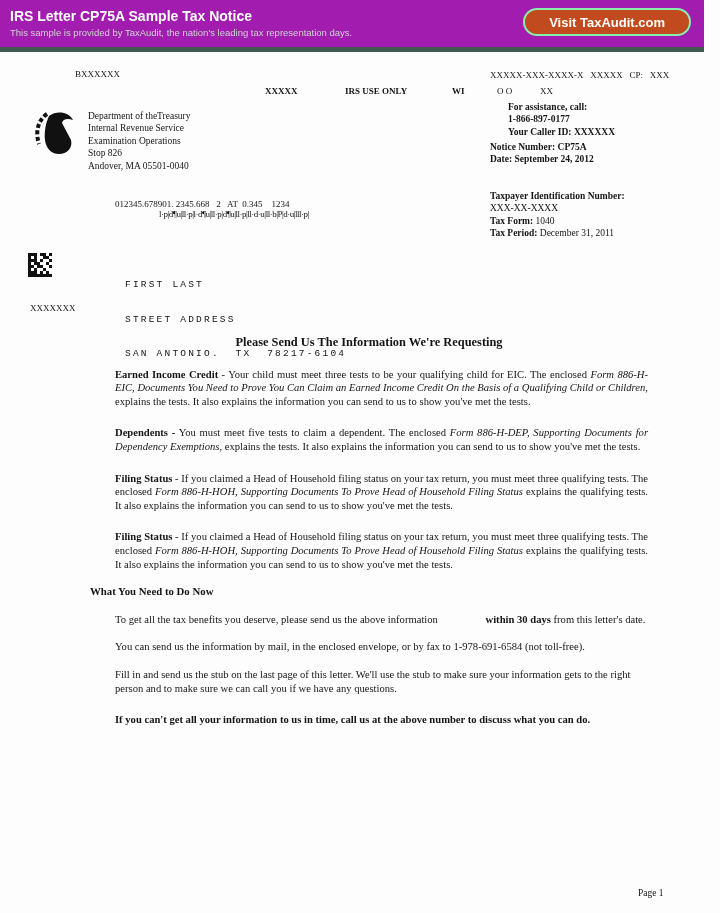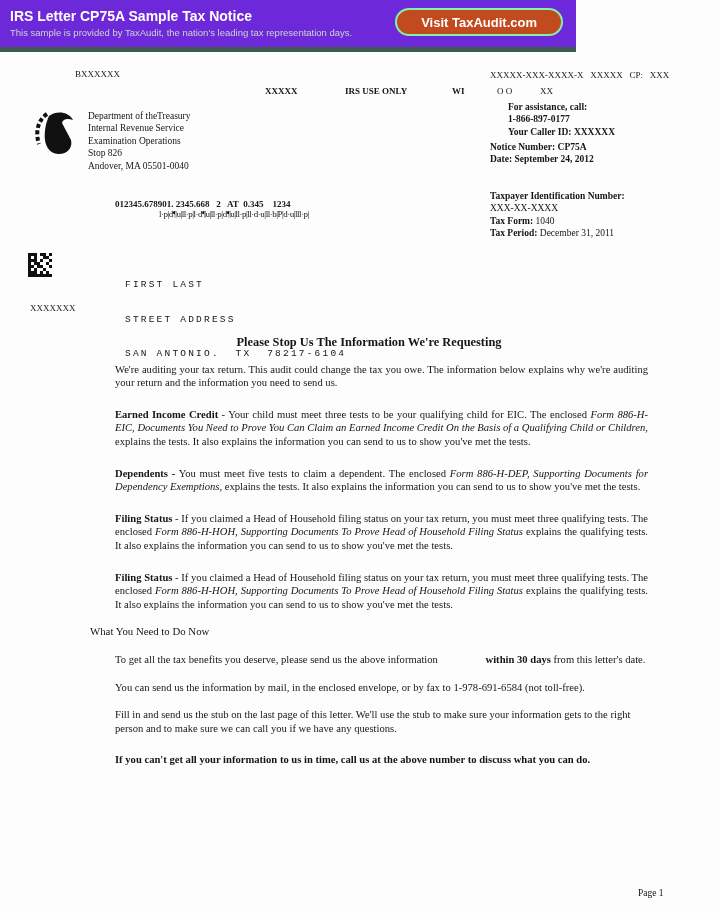--- a/index.html
+++ b/index.html
@@ -1,22 +1,22 @@
 <!DOCTYPE html>
 <html><head>
 <meta charset="utf-8">
 <style>
   html,body{margin:0;padding:0;}
   body{
     width:720px;height:913px;position:relative;background:#fdfdfd;
     font-family:"Liberation Serif", serif;color:#151515;overflow:hidden;
   }
   
-  .banner{position:absolute;top:0;left:0;width:576px;height:47px;
-    background:#6d28d9;border-bottom:5px solid #3f5a50;}
+  .banner{position:absolute;top:0;left:0;width:704px;height:47px;
+    background:#a21caf;border-bottom:5px solid #3f5a50;}
   .banner-title{position:absolute;left:10px;top:8px;color:#ffffff;
     font-family:"Liberation Sans", sans-serif;font-weight:bold;font-size:14px;}
   .banner-sub{position:absolute;left:10px;top:27px;color:#ccd6cf;
     font-family:"Liberation Sans", sans-serif;font-size:9.5px;}
   .visit-btn{position:absolute;right:13px;top:8px;height:28px;padding:0 24px;
     background:#c14b1e;border:2px solid #86efac;border-radius:16px;
     color:#ffffff;font-family:"Liberation Sans", sans-serif;font-weight:bold;
     font-size:13px;line-height:26px;box-sizing:border-box;cursor:pointer;}
   
   .abs{position:absolute;}
@@ -25,21 +25,21 @@
   .pre{white-space:pre;}
   .hdr-block{font-size:9.5px;line-height:12.4px;}
   .mono{font-family:"Liberation Mono","DejaVu Sans Mono",monospace;
     font-size:9.5px;line-height:11.5px;letter-spacing:2.2px;white-space:pre;}
   .barcode-glyphs{font-size:9px;letter-spacing:-0.5px;white-space:pre;}
   
   .content{position:absolute;left:90px;top:336px;width:558px;
     font-size:10.6px;line-height:13.6px;}
   .doc-title{text-align:center;font-weight:bold;font-size:12.4px;margin:0 0 6px 0;}
   .sec-head{margin:17px 0 0 0;font-size:10.8px;}
-  .sec-head.bold{font-weight:normal;}
+  .sec-head.bold{font-weight:bold;}
   .content p{margin:13px 0 0 25px;text-align:justify;}
   .content p.item{margin-top:18px;}
   .content p.act{margin-top:14px;text-align:left;}
   .content p.final{margin-top:18px;}
   .page-num{font-size:9.5px;}
 </style>
 </head>
 <body>
 
 <div class="banner">
@@ -80,21 +80,21 @@
   <div>For assistance, call:</div>
   <div>1-866-897-0177</div>
   <div>Your Caller ID: XXXXXX</div>
 </div>
 
 <div class="abs hdr-block b" style="left:490px;top:141px;">
   <div>Notice Number: CP75A</div>
   <div>Date: September 24, 2012</div>
 </div>
 
-<div class="abs small pre" style="left:115px;top:199px;font-weight:bold;">012345.678901. 2345.668   2   AT  0.345    1234</div>
+<div class="abs small pre" style="left:115px;top:199px;">012345.678901. 2345.668   2   AT  0.345    1234</div>
 <div class="abs barcode-glyphs" style="left:112px;top:209px;padding-left:47px;">l·p|d¶u|ll·p|l·d¶u|ll·p|d¶u|ll·p|ll·d·u|ll·b|P|d·u|lll·p|</div>
 
 <div class="abs hdr-block" style="left:490px;top:190px;">
   <div class="b">Taxpayer Identification Number:</div>
   <div>XXX-XX-XXXX</div>
   <div><span class="b">Tax Form:</span><span> 1040</span></div>
   <div><span class="b">Tax Period:</span><span> December 31, 2011</span></div>
 </div>
 
 <div class="abs" style="left:28px;top:253px;width:24px;height:24px;">
@@ -124,24 +124,23 @@
 
 <div class="abs mono" style="left:125px;top:256px;">
   <div>FIRST LAST</div>
   <div>STREET ADDRESS</div>
   <div>SAN ANTONIO.  TX  78217-6104</div>
 </div>
 
 <div class="abs small" style="left:30px;top:303px;">XXXXXXX</div>
 
 <div class="content">
-  <div class="doc-title">Please Stop Us The Information We're Requesting</div>
+  <div class="doc-title">Please Send Us The Information We're Requesting</div>
 
 
-  <p>We're auditing your tax return.  This audit could change the tax you owe. The information below explains why we're auditing your return and the information you need to send us.</p>
 
   <p class="item"><span style="font-weight: bold;">Earned Income Credit</span><span> - Your child must meet three tests to be your qualifying child for EIC. The enclosed </span><span style="font-style: italic;">Form 886-H-EIC, Documents You Need to Prove You Can Claim an Earned Income Credit On the Basis of a Qualifying Child or Children</span><span>, explains the tests. It also explains the information you can send to us to show you've met the tests.</span></p>
   <p class="item"><span style="font-weight: bold;">Dependents -</span><span> You must meet five tests to claim a dependent. The enclosed </span><span style="font-style: italic;">Form 886-H-DEP, Supporting Documents for Dependency Exemptions</span><span>, explains the tests. It also explains the information you can send to us to show you've met the tests.</span></p>
   <p class="item"><span style="font-weight: bold;">Filing Status</span><span> - If you claimed a Head of Household filing status on your tax return, you must meet three qualifying tests. The enclosed </span><span style="font-style: italic;">Form 886-H-HOH, Supporting Documents To Prove Head of Household Filing Status</span><span> explains the qualifying tests. It also explains the information you can send to us to show you've met the tests.</span></p>
   <p class="item"><span style="font-weight: bold;">Filing Status</span><span> - If you claimed a Head of Household filing status on your tax return, you must meet three qualifying tests. The enclosed </span><span style="font-style: italic;">Form 886-H-HOH, Supporting Documents To Prove Head of Household Filing Status</span><span> explains the qualifying tests. It also explains the information you can send to us to show you've met the tests.</span></p>
 
   <div class="sec-head bold" style="margin-top:14px;">What You Need to Do Now</div>
 
   <p class="act"><span>To get all the tax benefits you deserve, please send us the above information </span><span style="font-weight: bold; margin-left: 45px;">within 30 days</span><span> from this letter's date.</span></p>
   <p class="act"><span>You can send us the information by mail, in the enclosed envelope, or by fax to 1-978-691-6584 (not toll-free).</span></p>

